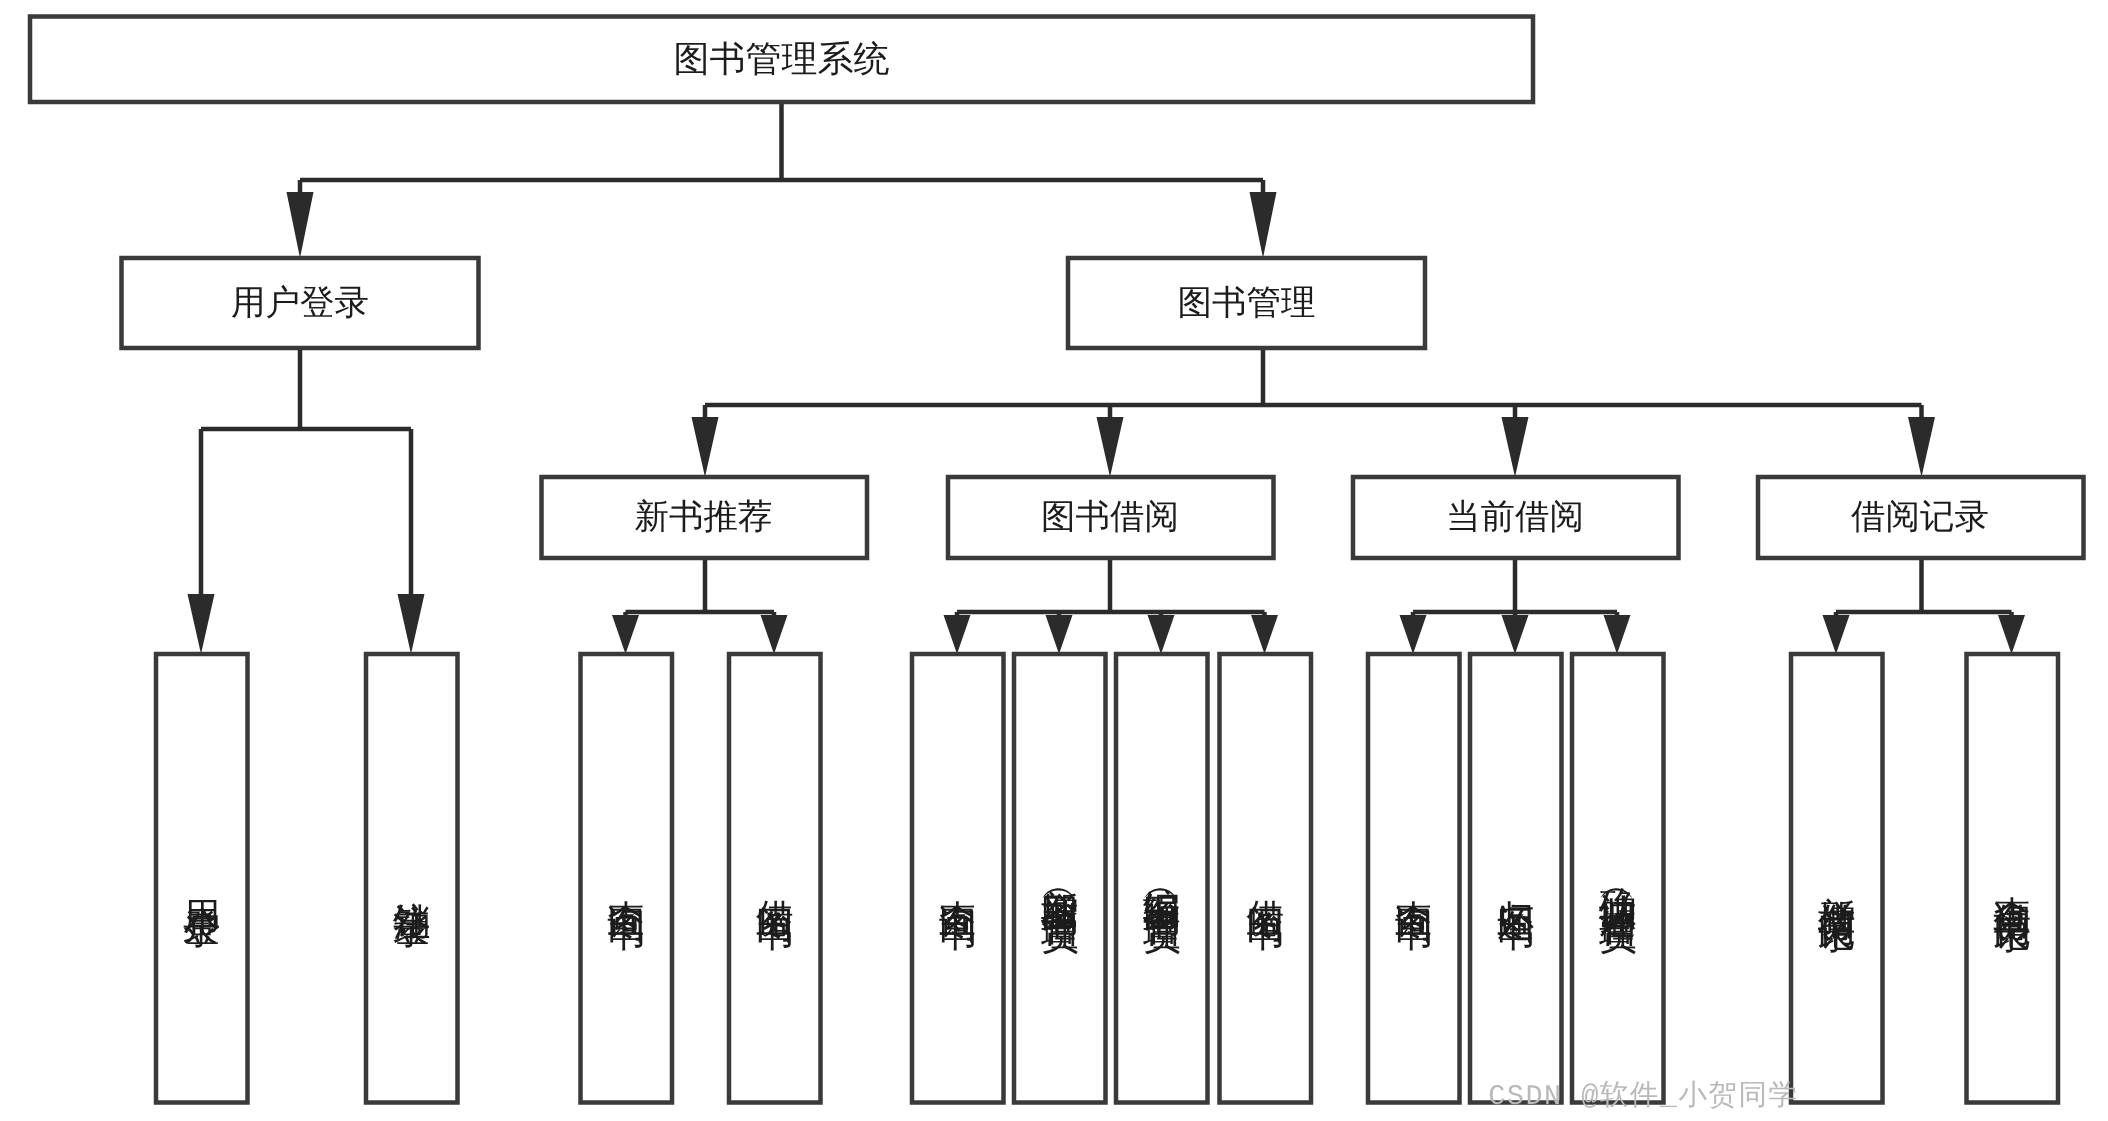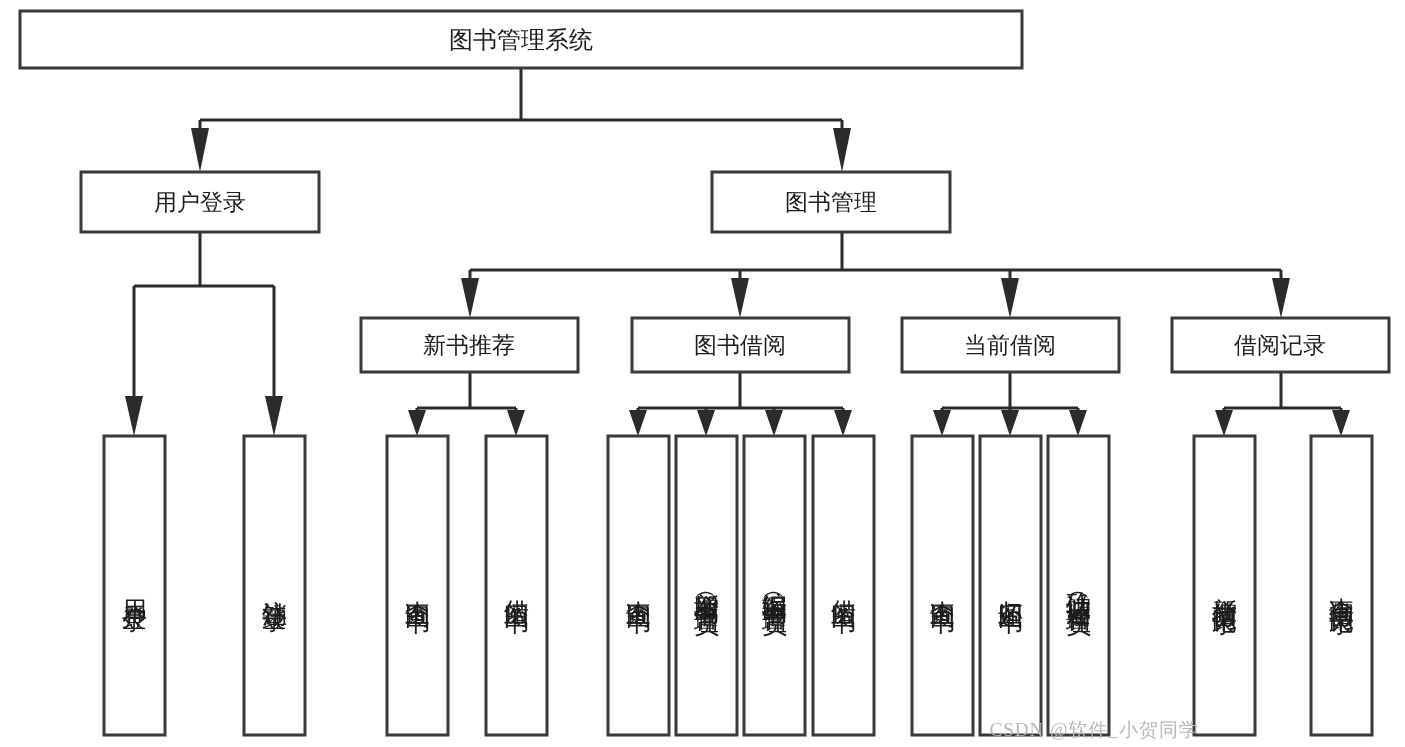--- a/index.html
+++ b/index.html
@@ -70,21 +70,21 @@
     line-height: 1.08;
     letter-spacing: 3px;
     color: #1c1c1c;
     white-space: nowrap;
     text-align: center;
   }
   .watermark {
     position: absolute;
     right: 8px;
     bottom: 4px;
-    font-family: Liberation Serif, serif;
+    font-family: Liberation Mono, monospace;
     font-size: 19px;
     color: #b9b9b9;
     letter-spacing: 1px;
     white-space: nowrap;
   }
 </style>
 </head>
 <body>
 
 <div id="diagram-root">

